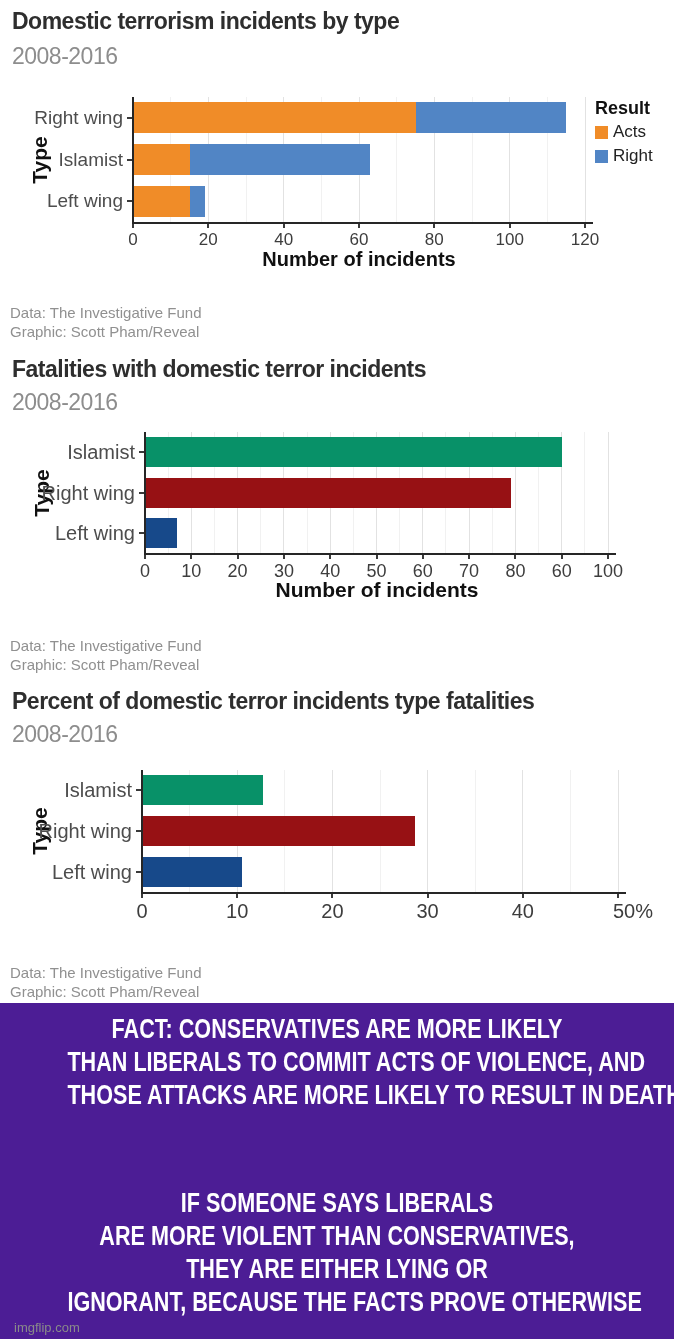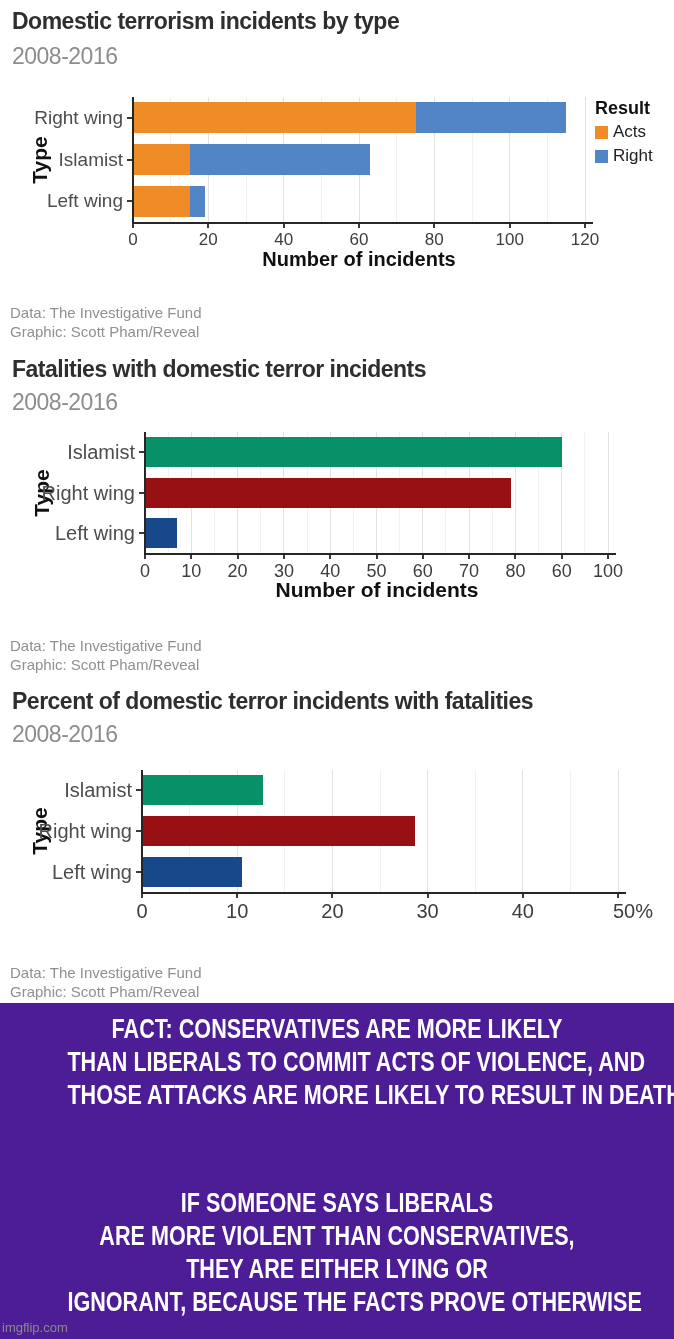--- a/index.html
+++ b/index.html
@@ -46,21 +46,21 @@
   .src{position:absolute;left:10px;font-size:15px;line-height:19px;color:#909090;}
   #chart0 .src{top:303px;}
   #chart1 .src{top:286px;}
   #chart2 .src{top:283px;}
   #meme{top:1003px;height:336px;}
   .meme-block{position:absolute;left:0;right:0;}
   #mb1{top:10px;}
   #mb2{top:184px;}
   .meme-line{white-space:nowrap;text-align:center;transform:scaleX(0.8);transform-origin:50% 50%;
              font-weight:700;font-size:27px;line-height:33px;letter-spacing:0;}
-  #watermark{position:absolute;left:2px;top:317px;font-size:13px;color:#8a8a8a;font-weight:400;}
+  #watermark{position:absolute;left:14px;top:317px;font-size:13px;color:#8a8a8a;font-weight:400;}
 </style>
 </head>
 <body>
 
 <div id="page">
 
   <section class="chart" id="chart0">
     <h1 class="chart-title">Domestic terrorism incidents by type</h1>
     <h2 class="chart-subtitle">2008-2016</h2>
     <div class="ylab">Type</div>
@@ -184,21 +184,21 @@
         <div class="axis-x"></div>
       </div>
     <div class="xlab">Number of incidents</div>
     <div class="src">
       <div>Data: The Investigative Fund</div>
       <div>Graphic: Scott Pham/Reveal</div>
     </div>
   </section>
 
   <section class="chart" id="chart2">
-    <h1 class="chart-title">Percent of domestic terror incidents with fatalities</h1>
+    <h1 class="chart-title">Percent of domestic terror incidents type fatalities</h1>
     <h2 class="chart-subtitle">2008-2016</h2>
     <div class="ylab">Type</div>
     <div class="plot" id="plot2">
         <div class="grid" style="left: 47.1px;"></div>
         <div class="grid major" style="left: 94.7px;"></div>
         <div class="grid" style="left: 142.3px;"></div>
         <div class="grid major" style="left: 189.9px;"></div>
         <div class="grid" style="left: 237.5px;"></div>
         <div class="grid major" style="left: 285.1px;"></div>
         <div class="grid" style="left: 332.7px;"></div>

